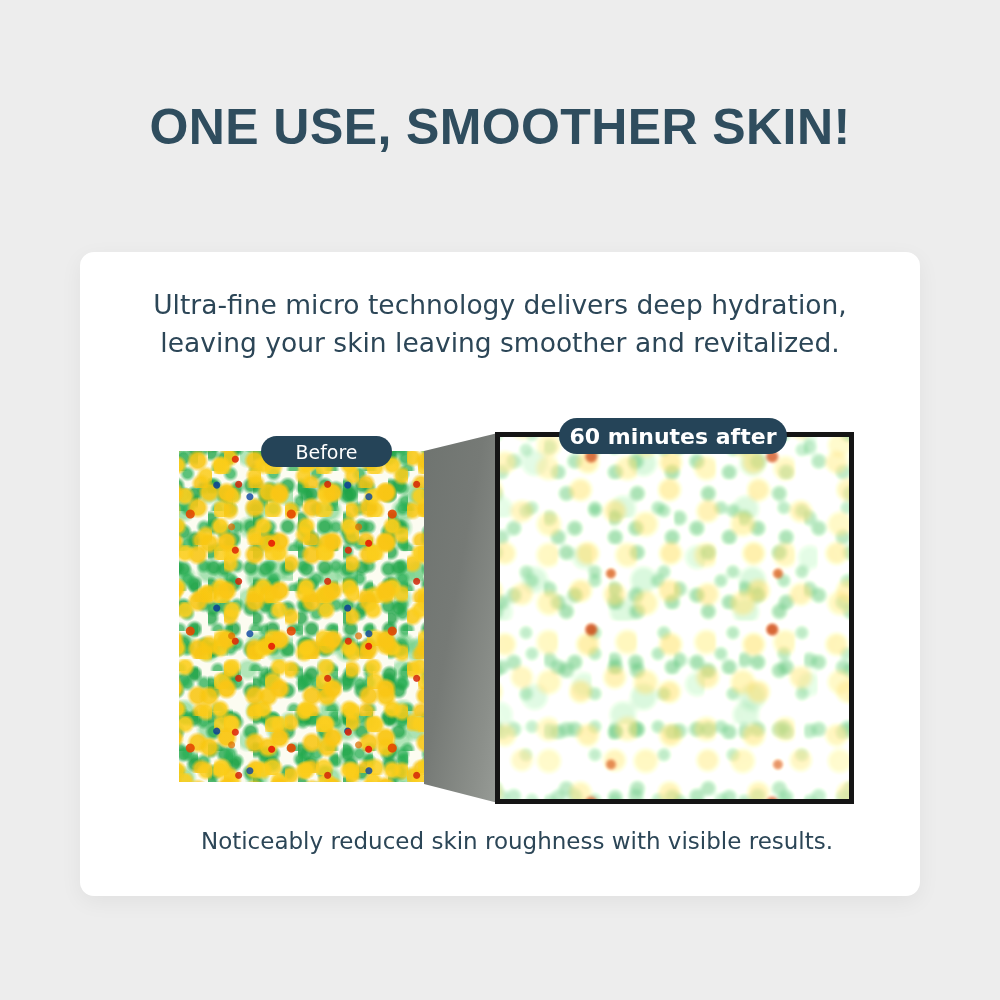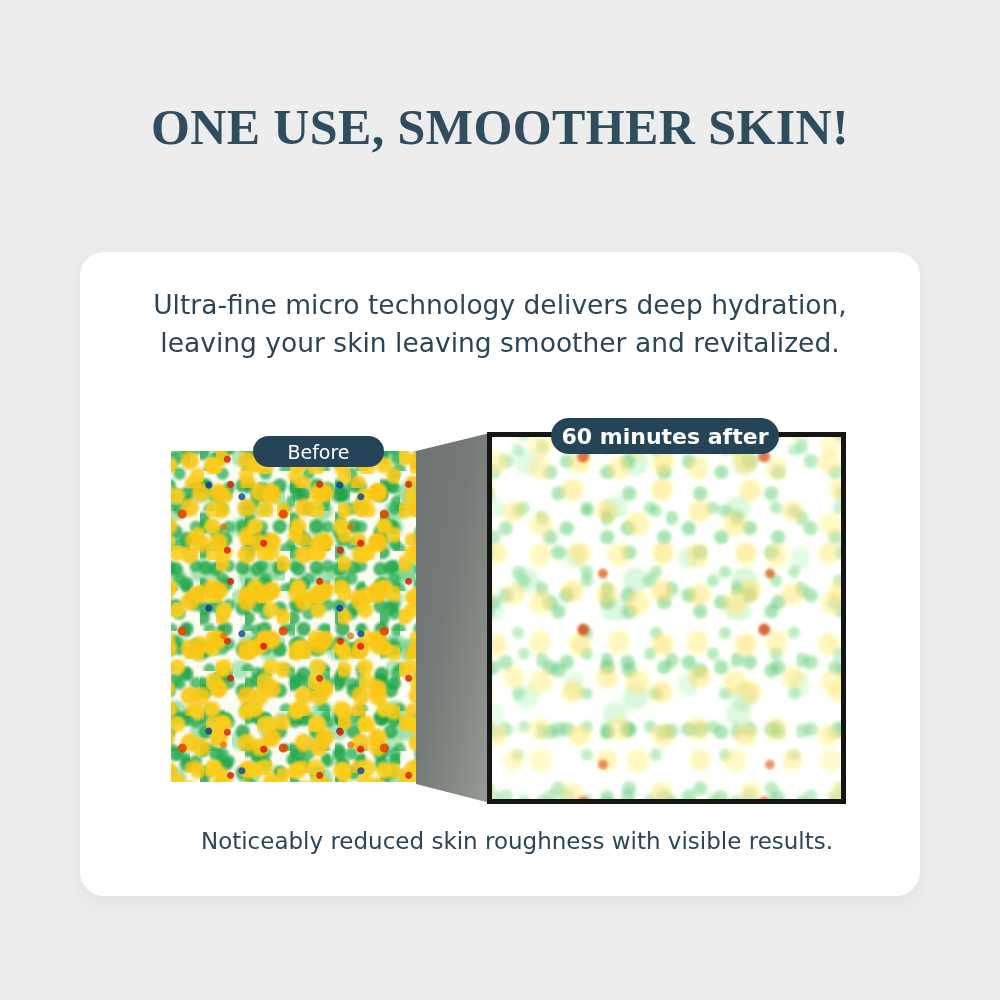--- a/index.html
+++ b/index.html
@@ -20,54 +20,54 @@
   .headline {
     position: absolute;
     top: 98px;
     left: 0;
     width: 1000px;
     text-align: center;
     font-size: 50px;
     font-weight: bold;
     letter-spacing: 0.4px;
     color: #2f4d5e;
-    font-family: Liberation Serif, serif;
+    font-family: Liberation Sans, sans-serif;
     white-space: nowrap;
   }
 
   
   .card {
     position: absolute;
     left: 80px;
     top: 252px;
     width: 840px;
     height: 644px;
     background: #ffffff;
-    border-radius: 24px;
+    border-radius: 14px;
     box-shadow: 0 6px 22px rgba(0,0,0,0.055);
   }
 
   
   .intro {
     position: absolute;
     left: 0;
     top: 34px;
     width: 840px;
     text-align: center;
     color: #2c4657;
     font-size: 26.5px;
     line-height: 38px;
     font-family: "DejaVu Sans", sans-serif;
   }
   .intro .line { display: block; white-space: nowrap; }
 
   
   .figure {
     position: absolute;
-    left: 8px;
+    left: 16px;
     top: 0;
     width: 688px;
     height: 644px;
     text-decoration: underline;
   }
 
   
   .panel-before {
     position: absolute;
     left: 83px;

